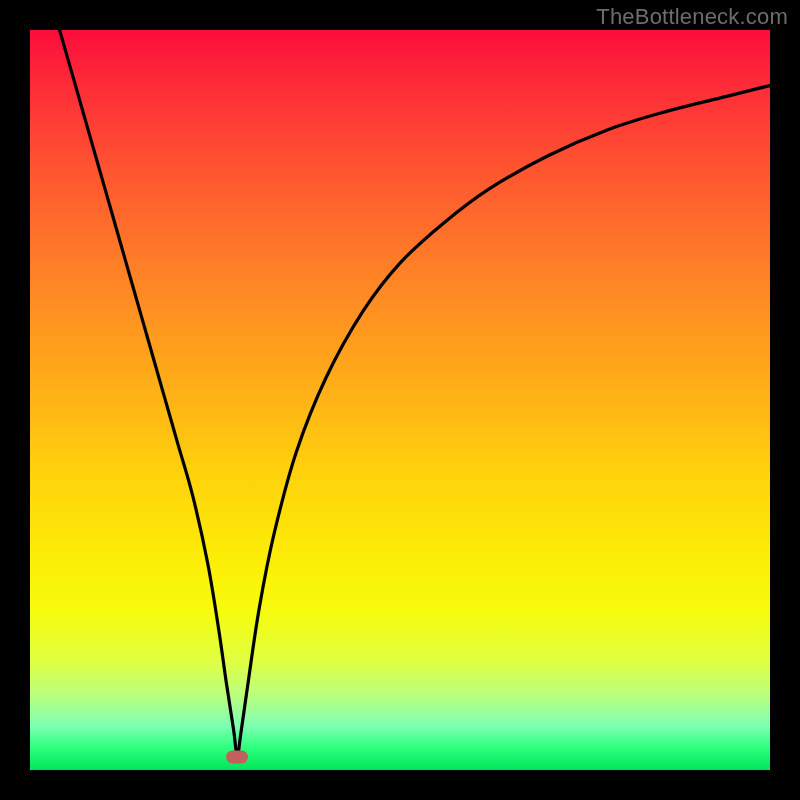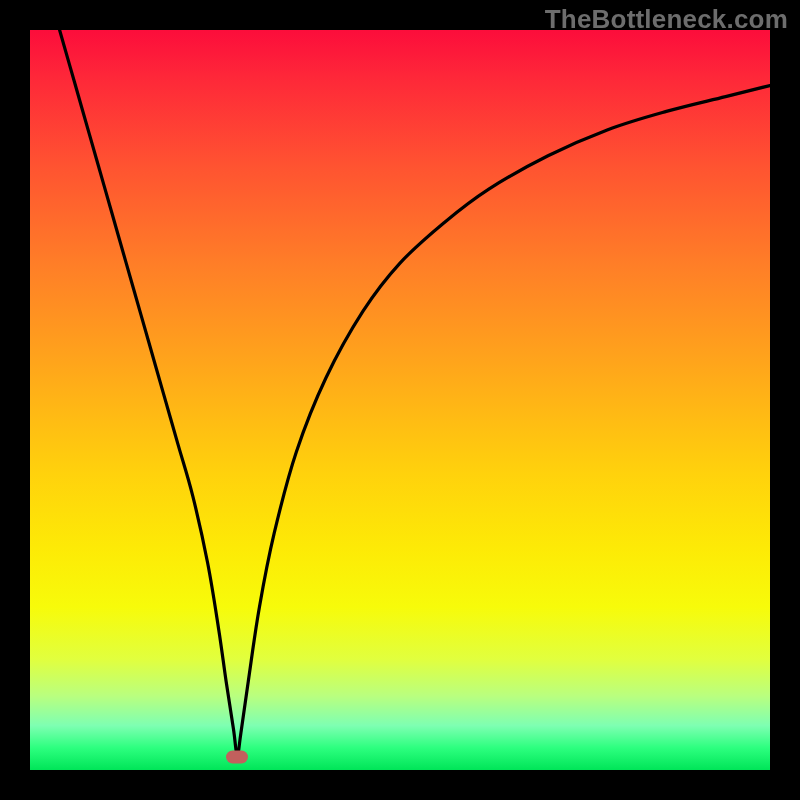--- a/index.html
+++ b/index.html
@@ -37,22 +37,22 @@
       #7effb2 94%,
       #2dff7f 97%,
       #00e558 100%
     );
   }
   .watermark {
     position: absolute;
     top: 4px;
     right: 12px;
     color: #6d6d6d;
-    font-size: 26px;
-    font-weight: 700;
+    font-size: 22px;
+    font-weight: 400;
     letter-spacing: 0.2px;
     user-select: none;
   }
   svg.curve {
     position: absolute;
     left: 0;
     top: 0;
     width: 740px;
     height: 740px;
   }

